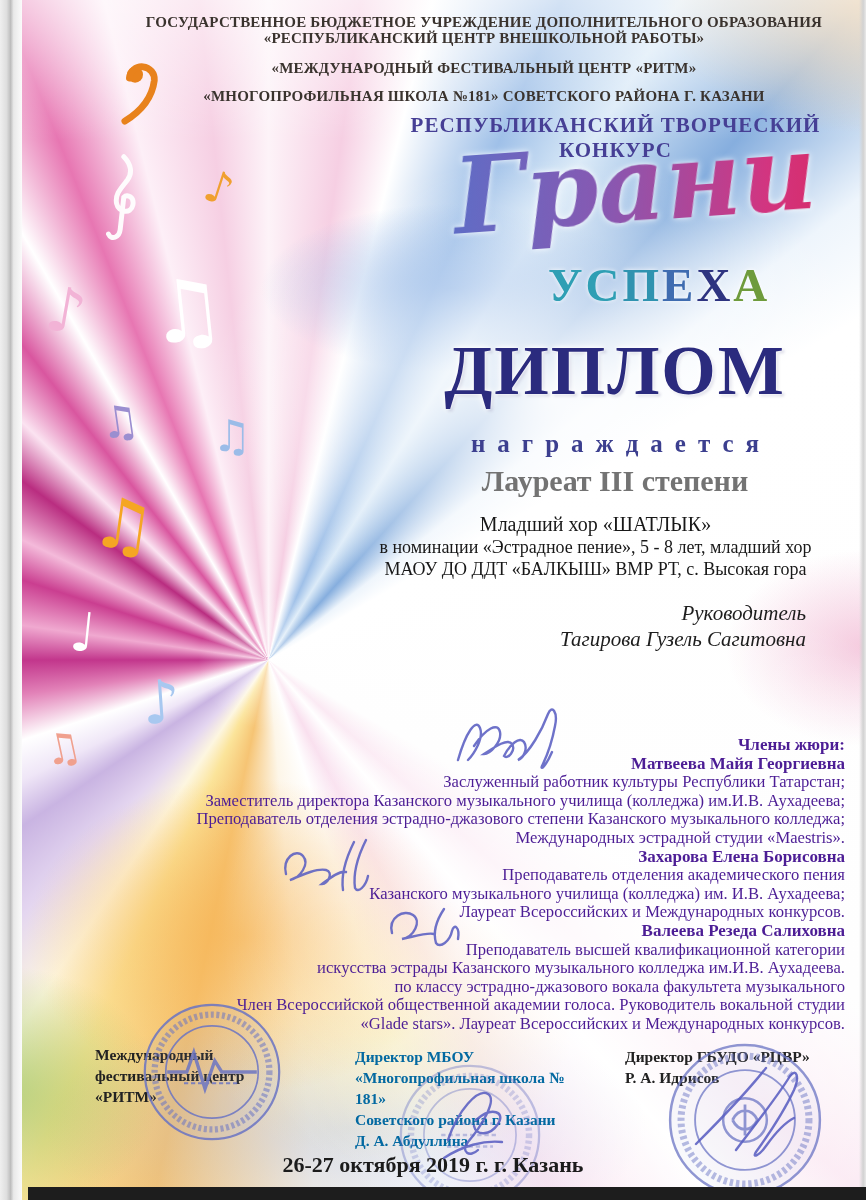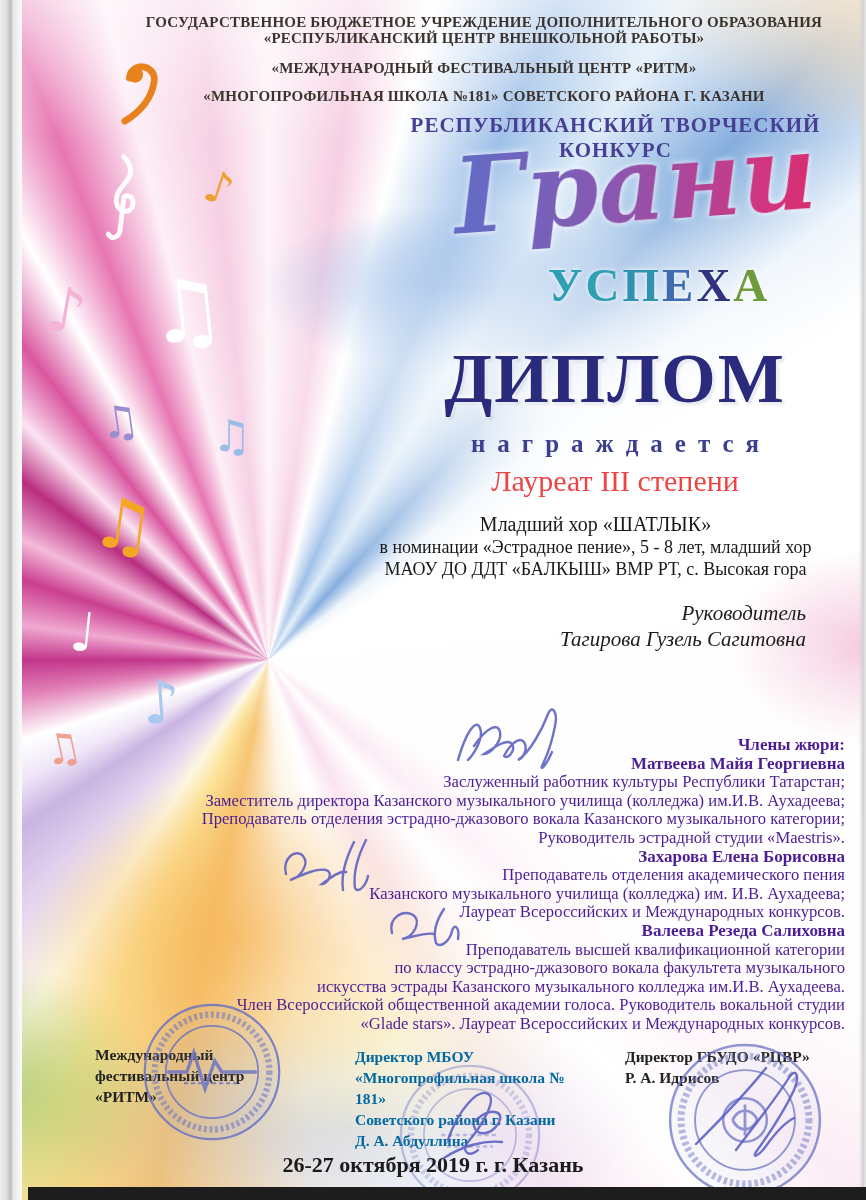--- a/index.html
+++ b/index.html
@@ -56,27 +56,27 @@
     font-weight:bold;font-size:21px;letter-spacing:1px;color:#463f95;}
   .logo-grani{position:absolute;top:128px;right:16px;width:430px;text-align:center;
     font-family:"DejaVu Serif",serif;font-style:italic;font-weight:bold;font-size:104px;line-height:1.1;
     transform:rotate(-4deg);
     background:linear-gradient(95deg,#5b6fc8 5%,#8a57b0 45%,#d23580 80%,#d9275f 100%);
     -webkit-background-clip:text;background-clip:text;color:transparent;
     filter:drop-shadow(0 0 3px rgba(255,255,255,.95));}
   .logo-uspeha{position:absolute;top:262px;right:28px;width:290px;text-align:left;
     font-weight:bold;font-size:47px;letter-spacing:3px;line-height:1;
     filter:drop-shadow(0 0 2px rgba(255,255,255,.9));}
-  .diploma-title{position:absolute;top:344px;left:400px;right:36px;text-align:center;
+  .diploma-title{position:absolute;top:336px;left:400px;right:36px;text-align:center;
     font-weight:bold;font-size:70px;line-height:1;letter-spacing:2px;color:#2b2b7e;
     text-shadow:0 0 2px #fff,0 0 5px #fff,0 0 9px rgba(255,255,255,.9),2px 2px 3px rgba(40,40,110,.25);}
   .award-verb{position:absolute;top:430px;left:400px;right:24px;text-align:center;
     font-weight:bold;font-size:25px;letter-spacing:12px;color:#3c3f8f;}
   .award-title{position:absolute;top:464px;left:400px;right:36px;text-align:center;
-    font-weight:normal;font-size:30px;color:#ef4444;}
+    font-weight:bold;font-size:30px;color:#737373;}
   .recipient{position:absolute;top:512px;left:325px;right:0;text-align:center;color:#181818;}
   .recipient .r-name{font-size:20px;line-height:24px;}
   .recipient .r-line{font-size:18px;line-height:22px;}
   .leader{position:absolute;top:600px;right:60px;text-align:right;
     font-style:italic;font-size:21px;line-height:26px;color:#1d1d1d;}
   .jury{position:absolute;top:736px;left:60px;right:21px;text-align:right;
     font-size:16.6px;line-height:18.6px;color:#4c1d95;}
   .jury .b{font-weight:bold;font-size:17px;}
   .footer-left{position:absolute;top:1044px;left:95px;width:180px;
     font-weight:bold;font-size:15.5px;line-height:21px;color:#222;}
@@ -142,30 +142,30 @@
   <div class="leader">
     <div>Руководитель</div>
     <div>Тагирова Гузель Сагитовна</div>
   </div>
 
   <div class="jury">
     <div class="b">Члены жюри:</div>
     <div class="b">Матвеева Майя Георгиевна</div>
     <div>Заслуженный работник культуры Республики Татарстан;</div>
     <div>Заместитель директора Казанского музыкального училища (колледжа) им.И.В. Аухадеева;</div>
-    <div>Преподаватель отделения эстрадно-джазового вокала Казанского музыкального категории;</div>
-    <div>Руководитель эстрадной студии «Maestris».</div>
+    <div>Преподаватель отделения эстрадно-джазового степени Казанского музыкального колледжа;</div>
+    <div>Международных эстрадной студии «Maestris».</div>
     <div class="b">Захарова Елена Борисовна</div>
     <div>Преподаватель отделения академического пения</div>
     <div>Казанского музыкального училища (колледжа) им. И.В. Аухадеева;</div>
     <div>Лауреат Всероссийских и Международных конкурсов.</div>
     <div class="b">Валеева Резеда Салиховна</div>
     <div>Преподаватель высшей квалификационной категории</div>
+    <div>искусства эстрады Казанского музыкального колледжа им.И.В. Аухадеева.</div>
     <div>по классу эстрадно-джазового вокала факультета музыкального</div>
-    <div>искусства эстрады Казанского музыкального колледжа им.И.В. Аухадеева.</div>
     <div>Член Всероссийской общественной академии голоса. Руководитель вокальной студии</div>
     <div>«Glade stars». Лауреат Всероссийских и Международных конкурсов.</div>
   </div>
 
   <svg class="sig" style="left:452px;top:702px;width:145px;height:72px;" viewBox="0 0 145 72">
     <path d="M6 58 C14 30 24 16 28 26 C32 36 22 52 16 58 M22 44 C34 26 46 20 48 30 C50 40 38 52 32 52 C44 44 56 36 60 42 C64 48 56 58 52 54 C58 42 68 34 72 40 C76 46 72 56 66 58 C78 50 90 28 96 12 C100 2 106 10 103 24 C100 40 95 54 90 64 C88 69 94 64 100 50"></path>
   </svg>
   <svg class="sig" style="left:278px;top:836px;width:124px;height:58px;" viewBox="0 0 124 58">
     <path d="M8 38 C4 22 18 12 25 20 C32 28 22 42 12 44 C26 38 40 32 48 34 C56 36 50 48 44 48 C52 42 62 34 68 36 M76 6 C68 22 63 40 65 54 M88 4 C80 20 75 38 77 52 C80 58 88 50 90 40"></path>
   </svg>

